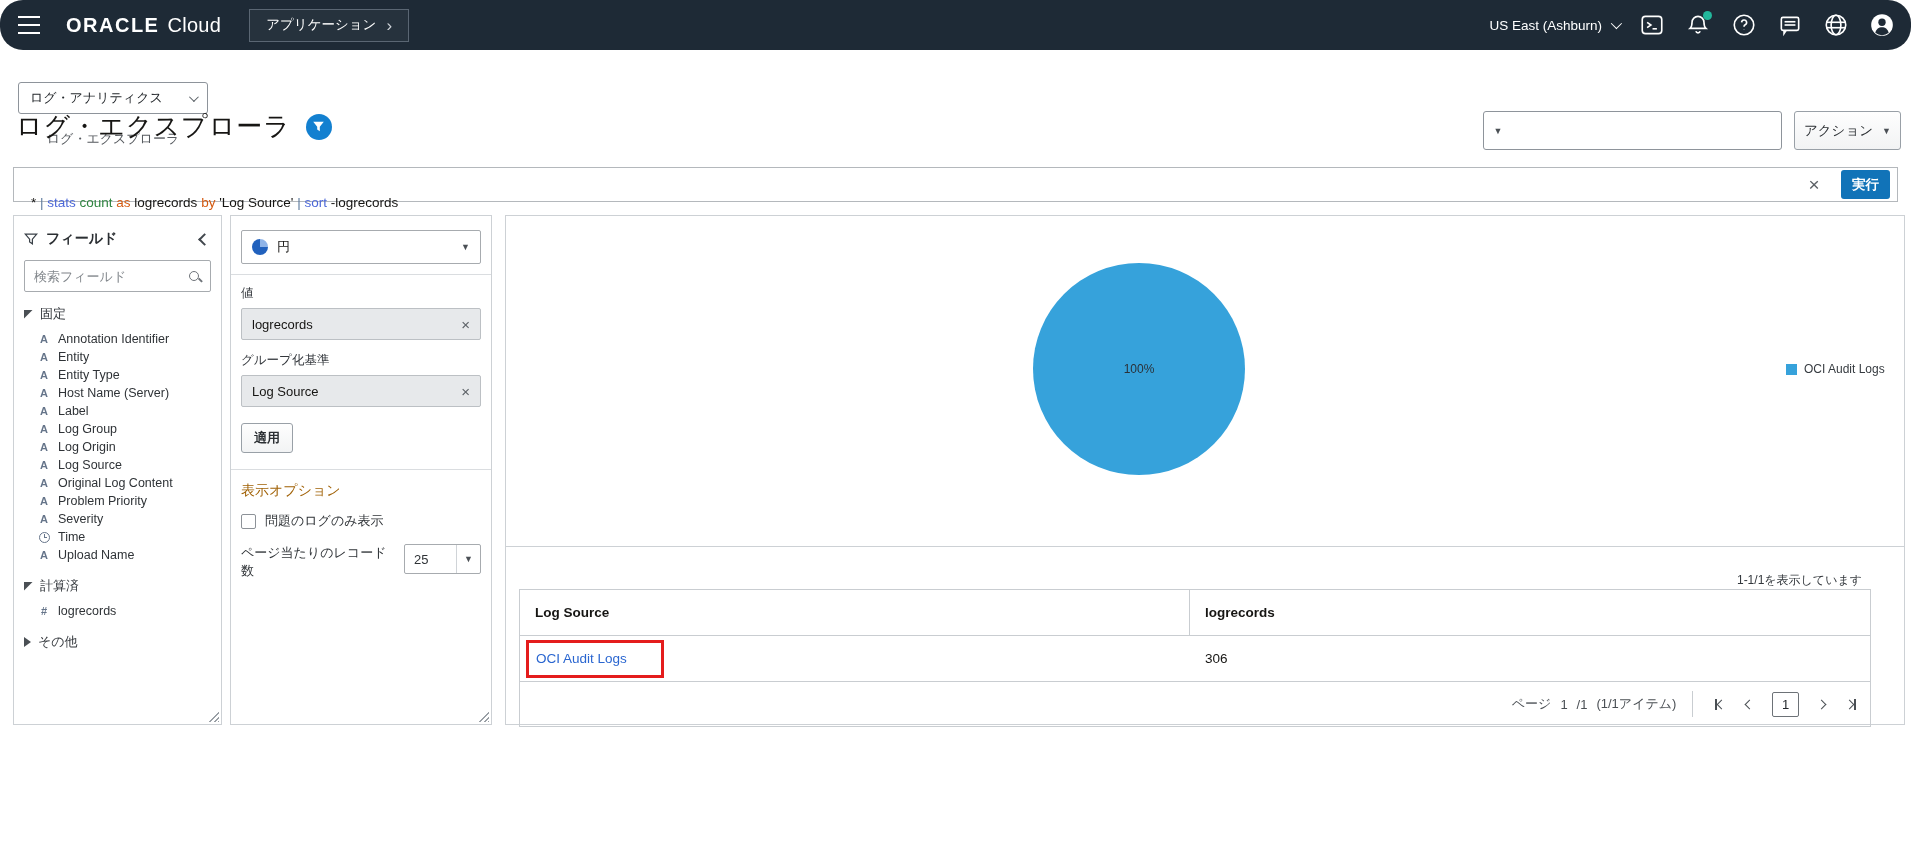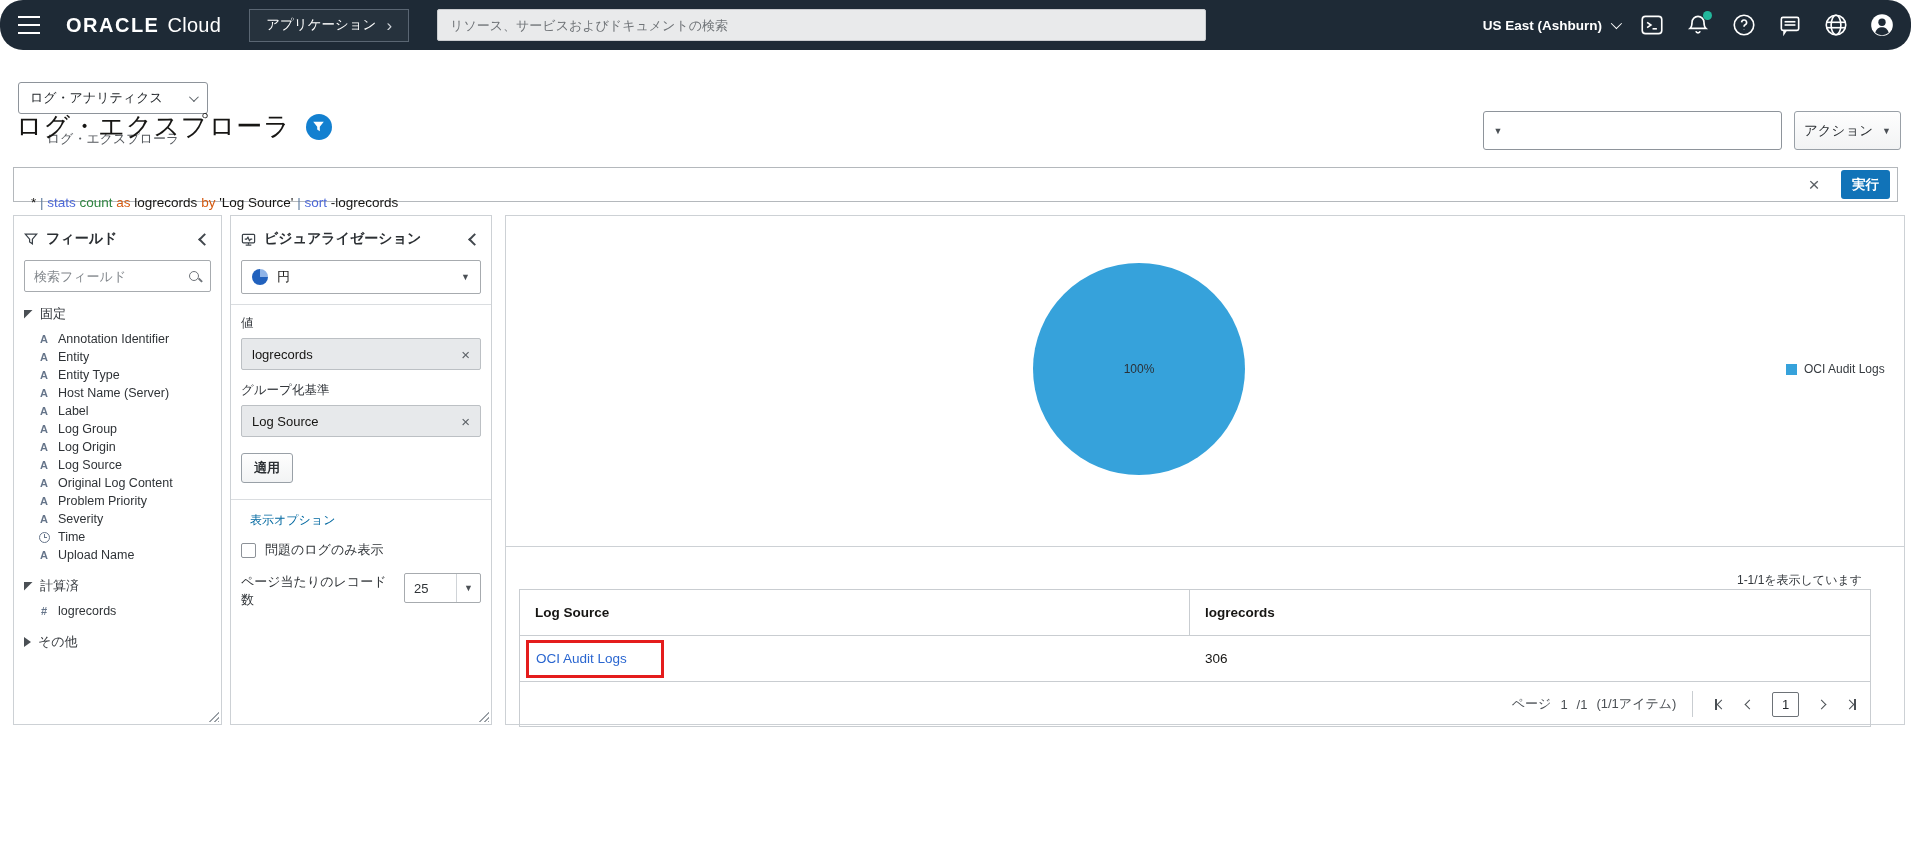--- a/index.html
+++ b/index.html
@@ -14,21 +14,21 @@
   .hamburger span { display:block; width:22px; height:2px; background:#fff; }
   .logo { display:flex; align-items:baseline; margin-left:24px; color:#fff; white-space:nowrap; }
   .logo .o1 { font-size:20px; font-weight:700; letter-spacing:1.5px; }
   .logo .o2 { font-size:20px; font-weight:300; margin-left:8px; letter-spacing:0.3px; }
   .app-btn { margin-left:28px; height:33px; display:flex; align-items:center; gap:10px; padding:0 16px;
              border:1px solid #5a6673; background:rgba(255,255,255,0.04); color:#fff; font-size:13.5px; cursor:pointer; }
   .app-btn .arr { font-size:17px; line-height:1; color:#cfd4d9; }
   .top-search { margin-left:28px; width:769px; height:32px; background:#e9eaeb; border:1px solid #c9cccf;
                 border-radius:2px; font-size:13px; color:#4e5256; padding:0 12px; outline:none; }
   .top-search::placeholder { color:#6f7377; }
-  .top-right { margin-left:auto; display:flex; align-items:center; gap:19px;font-weight:bold; }
+  .top-right { margin-left:auto; display:flex; align-items:center; gap:19px; }
   .region { display:flex; align-items:center; gap:9px; color:#fff; font-size:13.5px; cursor:pointer; white-space:nowrap; }
   .chev { display:inline-block; width:8px; height:8px; border-right:1.6px solid currentColor; border-bottom:1.6px solid currentColor; }
   .chev.down { transform:rotate(45deg) translateY(-2px); }
   .chev.left { transform:rotate(135deg); }
   .chev.right { transform:rotate(-45deg); }
   .tb-icon { position:relative; width:27px; height:27px; display:flex; align-items:center; justify-content:center; cursor:pointer; }
   .tb-icon svg { display:block; }
   .notif-dot { position:absolute; right:-1px; top:-1px; width:9px; height:9px; border-radius:50%; }
 
   
@@ -97,21 +97,21 @@
              background:conic-gradient(#8fb4e8 0deg 88deg, #2161bd 92deg 360deg); }
   .type-select .lbl { flex:1; font-size:13px; }
   .caret { font-size:9px; color:#4b5055; }
   .vdivider { height:1px; background:#dadde0; margin:10px -10px 0 -10px; }
   .fld-label { margin-top:10px; font-size:12.5px; color:#33373c; }
   .chip { margin-top:6px; height:32px; background:#e7e9eb; border:1px solid #bcc0c4; border-radius:2px;
           display:flex; align-items:center; padding:0 10px; font-size:13px; color:#161513; }
   .chip .x { margin-left:auto; color:#5c6166; font-size:15px; cursor:pointer; }
   .apply-btn { margin-top:16px; width:52px; height:30px; border:1px solid #99a0a7; border-radius:3px;
                background:linear-gradient(#fefefe,#f2f3f4); font-size:13px; font-weight:600; color:#2b2f33; cursor:pointer; font-family:inherit; }
-  .opt-title { margin-top:12px; font-size:12px; color:#0369a1;margin-left:9px; }
+  .opt-title { margin-top:12px; font-size:14px; color:#a16207; }
   .chk-row { margin-top:12px; display:flex; align-items:center; gap:9px; font-size:13px; color:#2f3337; }
   .checkbox { width:15px; height:15px; border:1px solid #8d9298; border-radius:2px; background:#fff; cursor:pointer; flex:0 0 15px; }
   .rpp-row { margin-top:14px; display:flex; align-items:flex-start; gap:7px; font-size:13px; color:#2f3337; }
   .rpp-select { width:78px; height:30px; border:1px solid #a7abaf; border-radius:2px; display:flex; align-items:center; cursor:pointer; }
   .rpp-select .val { flex:1; padding-left:9px; font-size:13px; }
   .rpp-select .cwrap { width:24px; align-self:stretch; border-left:1px solid #d0d4d8; display:flex; align-items:center; justify-content:center; }
 
   
   .main-area { position:absolute; left:505px; top:215px; width:1400px; height:510px; border:1px solid #cdd1d5; background:#fff; }
   .pie { position:absolute; left:527px; top:47px; width:212px; height:212px; border-radius:50%;
@@ -153,21 +153,20 @@
         <span></span>
       </div>
     <div class="logo">
       <span class="o1">ORACLE</span>
       <span class="o2">Cloud</span>
     </div>
     <div class="app-btn">
       <span>アプリケーション</span>
       <span class="arr">›</span>
     </div>
-    <input class="top-search" type="text" placeholder="リソース、サービスおよびドキュメントの検索" style="">
     <div class="top-right">
       <div class="region">
         <span>US East (Ashburn)</span>
         <span class="chev down"></span>
       </div>
       <div class="tb-icon">
         <svg width="26" height="26" viewBox="0 0 24 24" fill="none" stroke="#fff" stroke-width="1.5">
           <rect x="3" y="4" width="18" height="16" rx="3"></rect>
           <path d="M7.5 9.5 L11 12 L7.5 14.5"></path>
             <line x1="12.5" y1="15.5" x2="16.5" y2="15.5"></line>
@@ -327,32 +326,20 @@
         </div>
       </div>
     <div class="section-head">
       <span class="tri-closed"></span>
       <span>その他</span>
     </div>
     <span class="grip"></span>
   </aside>
 
   <aside class="panel panel-viz">
-    <div class="panel-head">
-      <svg width="15" height="15" viewBox="0 0 16 16" fill="none" stroke="#3a4148" stroke-width="1.3">
-        <rect x="1.5" y="2.5" width="13" height="9" rx="1"></rect>
-        <path d="M4 7.5h2l1.4-2 1.6 3.6L10.4 7.5H12"></path>
-        <line x1="8" y1="11.5" x2="8" y2="13.5"></line>
-          <line x1="5" y1="14" x2="11" y2="14"></line>
-      </svg>
-      <span class="panel-title">ビジュアライゼーション</span>
-      <span class="collapse">
-          <span class="chev left"></span>
-        </span>
-    </div>
     <div class="type-select">
       <span class="pie-ico"></span>
       <span class="lbl">円</span>
       <span class="caret">▼</span>
     </div>
     <div class="vdivider"></div>
     <div class="fld-label">値</div>
     <div class="chip">
       <span>logrecords</span>
       <span class="x">×</span>

